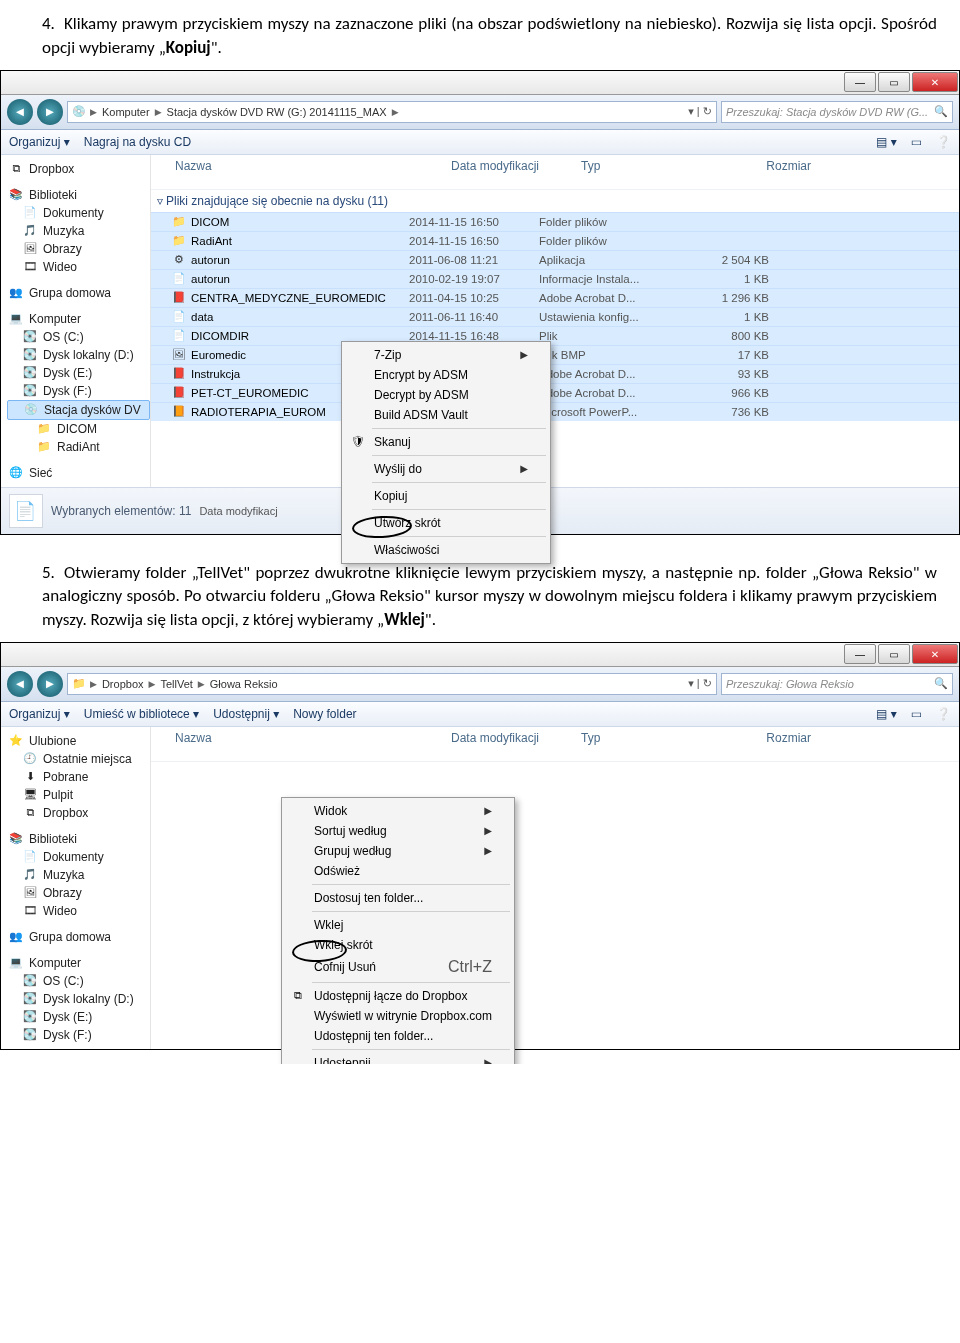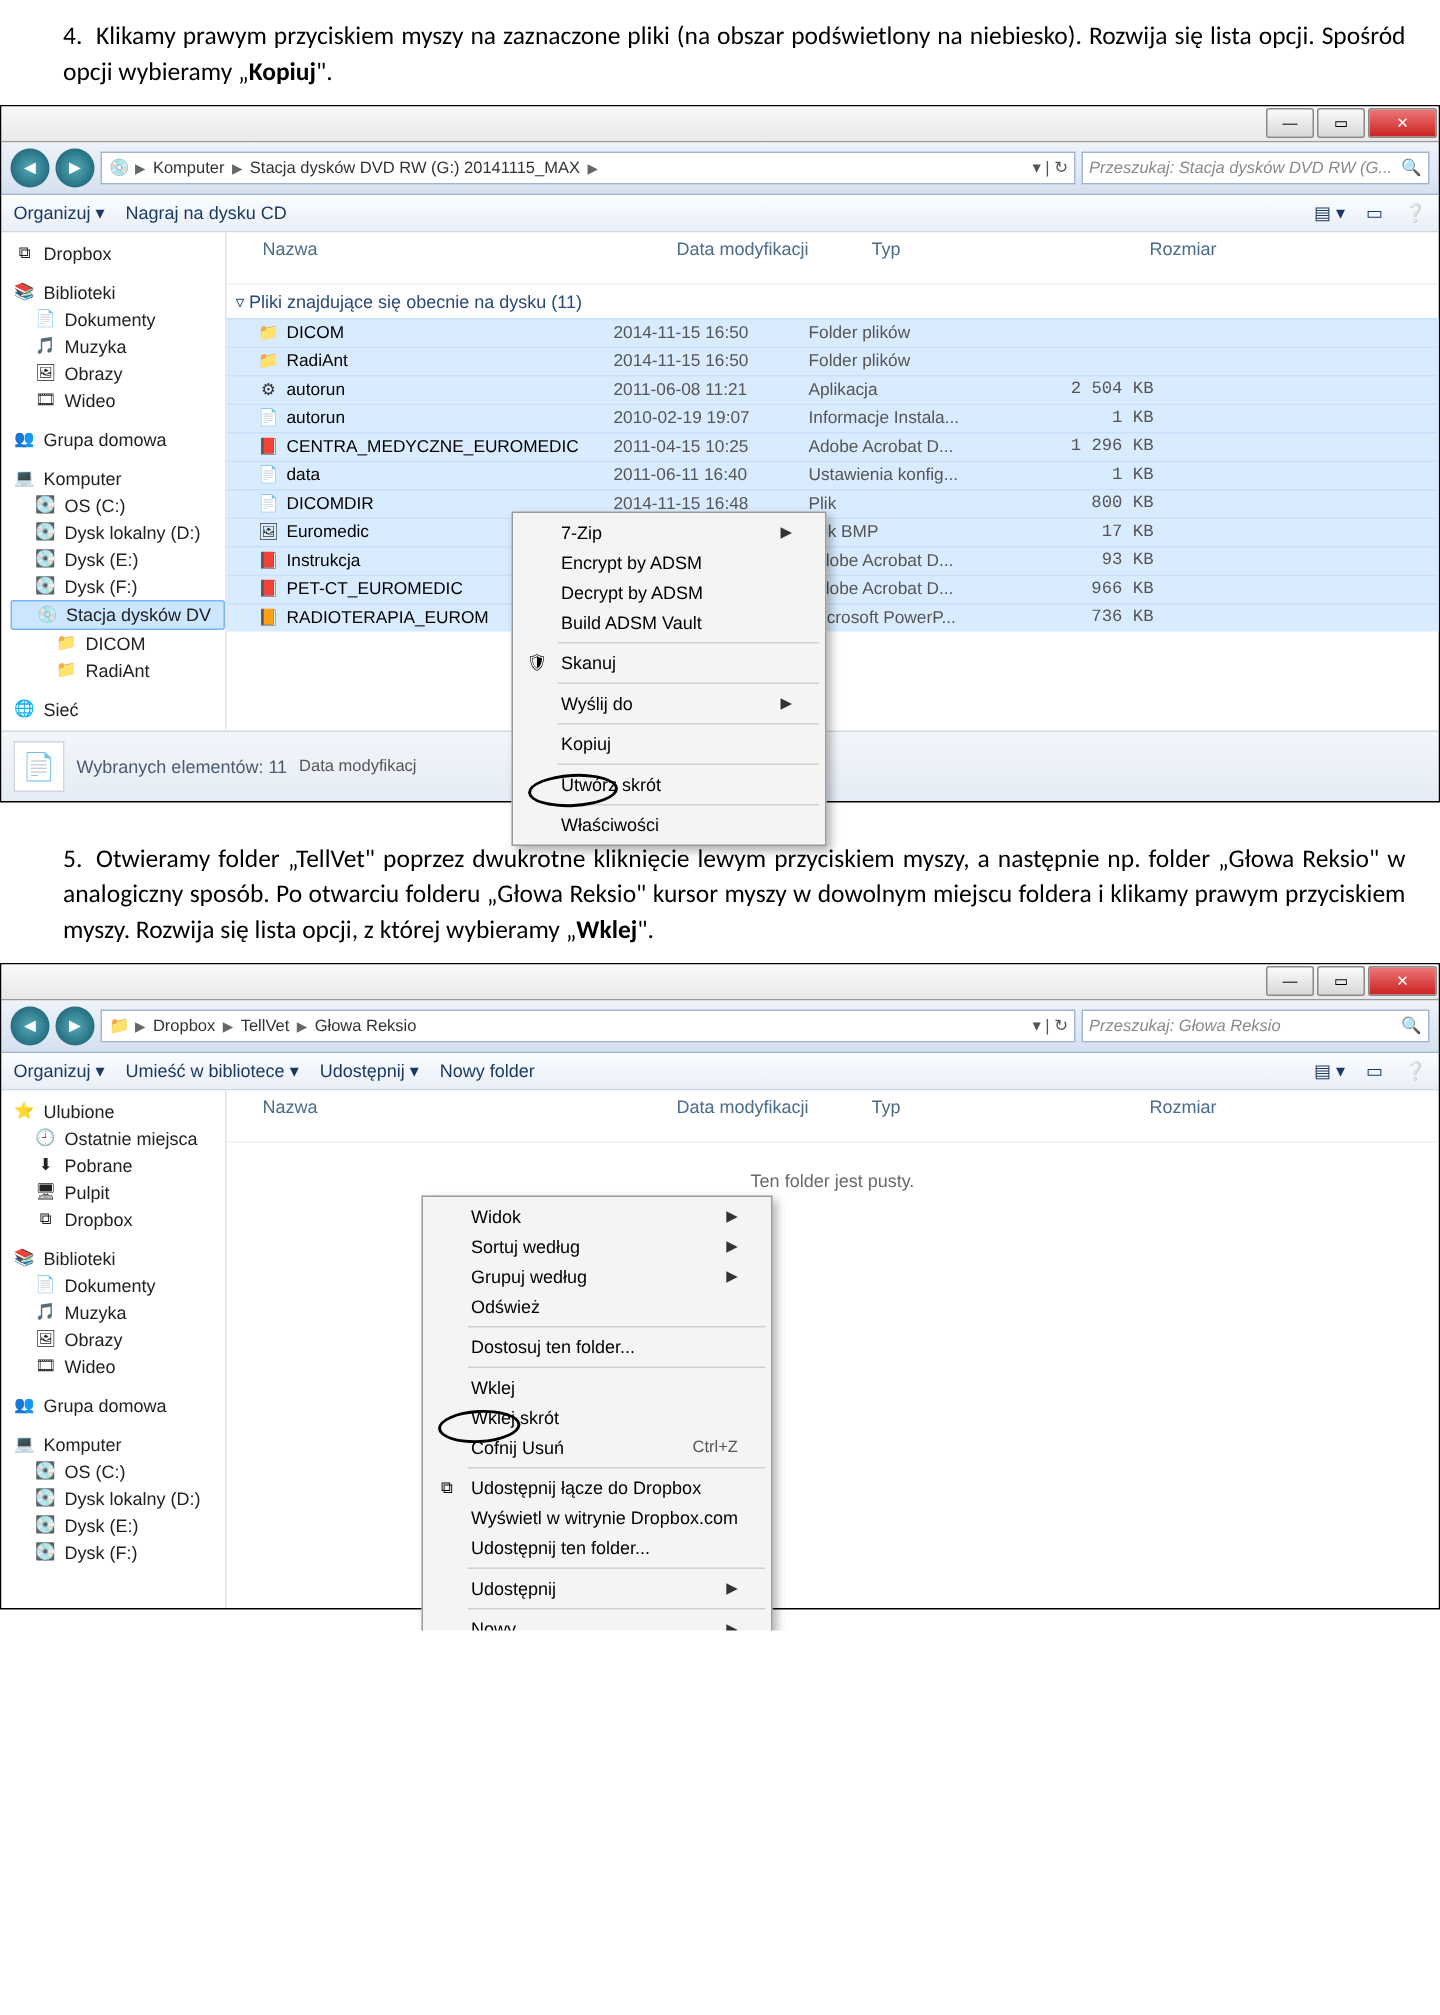--- a/index.html
+++ b/index.html
@@ -25,25 +25,25 @@
   .sidebar .item { display:flex; align-items:center; gap:5px; padding:1.5px 2px; white-space:nowrap; overflow:hidden; }
   .sidebar .sub { padding-left:16px; }
   .sidebar .hl { background:#cde6ff; border:1px solid #7ab6f3; border-radius:2px; }
   .ico { width:15px; height:15px; display:inline-flex; align-items:center; justify-content:center; font-size:11px; }
   .mainpane { flex:1; font-size:12px; color:#333; }
   .cols { display:flex; padding:4px 8px 16px 24px; color:#4a6b8a; font-size:12px; border-bottom:1px solid #eef2f7; }
   .c-name{flex:0 0 230px;} .c-date{flex:0 0 130px;margin-left:46px;} .c-type{flex:0 0 150px;} .c-size{flex:0 0 80px; text-align:right;}
   .grouphdr { padding:4px 6px 4px 6px; color:#29497a; font-size:12px; display:flex; align-items:center; gap:3px;}
   .row { display:flex; align-items:center; padding:1px 8px 1px 20px; background:#d9ecff; border-top:1px solid #c8e0fb; font-size:11.5px; }
   .row .ic{width:16px;height:16px;margin-right:4px;display:inline-flex;align-items:center;justify-content:center;font-size:11px;}
-  .row .nm{flex:0 0 218px; color:#000;} .row .dt{flex:0 0 130px;color:#555;} .row .tp{flex:0 0 150px;color:#555;} .row .sz{flex:0 0 80px;text-align:right;color:#555;font-family:Liberation Mono, monospace;}
+  .row .nm{flex:0 0 218px; color:#000;} .row .dt{flex:0 0 130px;color:#555;} .row .tp{flex:0 0 150px;color:#555;} .row .sz{flex:0 0 80px;text-align:right;color:#555;}
   .ctxmenu { position:absolute; background:#f4f4f4; border:1px solid #9a9a9a; box-shadow:3px 3px 6px rgba(0,0,0,.3); font-size:12px; padding:3px 2px; min-width:210px; z-index:10;text-align:right; }
   .ctxmenu .mitem { display:flex; align-items:center; padding:3px 20px 3px 30px; position:relative; color:#000; }
   .ctxmenu .mitem .arr { margin-left:auto; font-size:10px; color:#333; }
-  .ctxmenu .mitem .sc { margin-left:auto; font-size:11px; color:#555; }
+  .ctxmenu .mitem .sc { margin-left:auto; font-size:16px; color:#555; }
   .ctxmenu .sep { height:1px; background:#cfcfcf; margin:3px 2px 3px 28px; }
   .ctxmenu .micon { position:absolute; left:6px; width:16px; height:16px; display:inline-flex; align-items:center; justify-content:center; font-size:11px; }
   .circle-mark { position:absolute; border:2.5px solid #000; border-radius:50%; width:60px; height:22px; pointer-events:none; z-index:12; transform:rotate(-3deg); }
   .statusbar { background:linear-gradient(#f3f6fb,#e5ecf5); border-top:1px solid #cfd9e8; padding:6px 8px; display:flex; align-items:center; gap:8px; color:#4a5b72; font-size:12px; }
   .bigicon { width:34px;height:34px;background:#fff;border:1px solid #d0d6e0;display:flex;align-items:center;justify-content:center;font-size:18px; }
   .relwrap { position:relative; }
   .empty { text-align:center; color:#6a6a6a; padding:18px 0; font-size:12px; }
   .folderico { width:48px;height:40px;margin:6px; background:linear-gradient(#fde9a6,#f6cf5c); border:1px solid #d8b24a; border-radius:3px; }
   .vsmall{font-size:11px;color:#555;}
 </style>
@@ -410,21 +410,20 @@
           </div>
       </div>
     </div>
     <div class="mainpane relwrap">
       <div class="cols">
         <div class="c-name">Nazwa</div>
         <div class="c-date">Data modyfikacji</div>
         <div class="c-type">Typ</div>
         <div class="c-size">Rozmiar</div>
       </div>
-      <div class="empty">Ten folder jest pusty.</div>
       <div style="height:260px"></div>
 
       <div class="ctxmenu" style="left:130px; top:70px; min-width:230px;">
         <div class="mitem">
             <span>Widok</span>
             <span class="arr">▶</span>
           </div>
         <div class="mitem">
             <span>Sortuj według</span>
             <span class="arr">▶</span>

